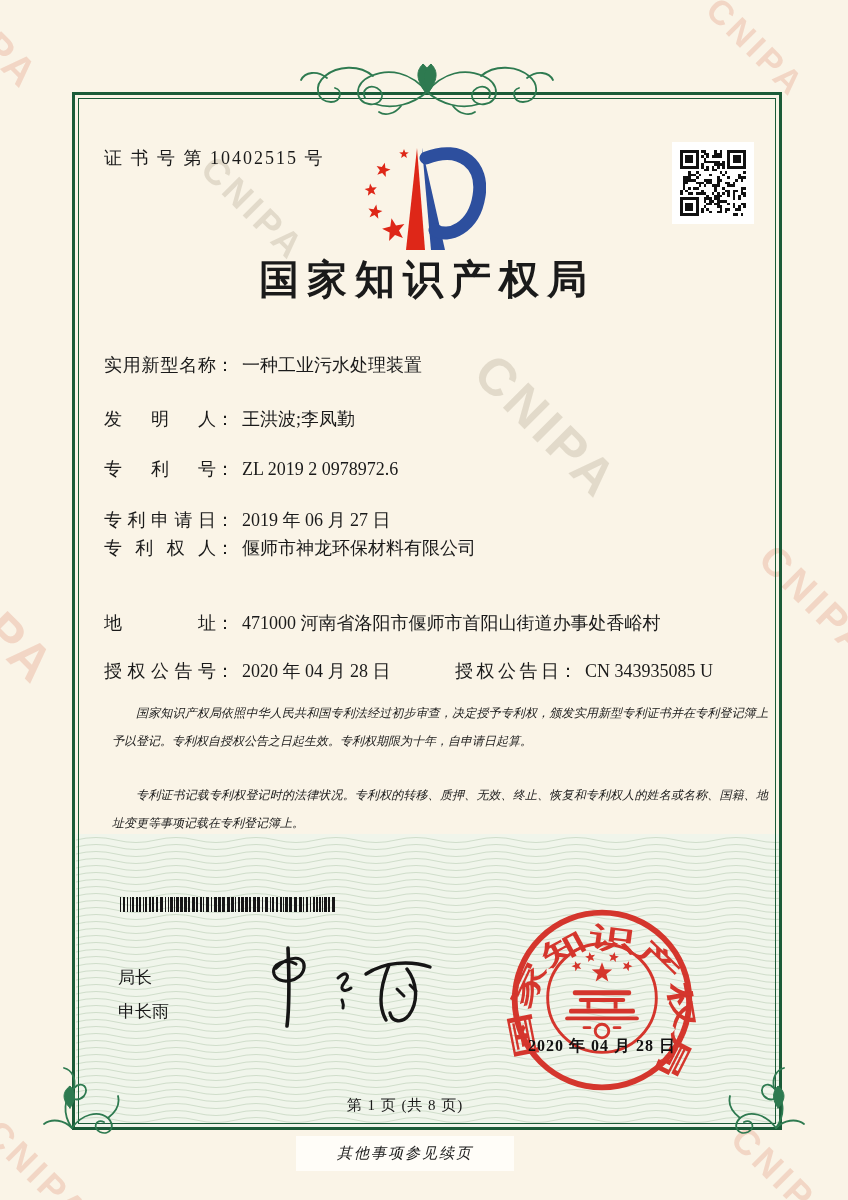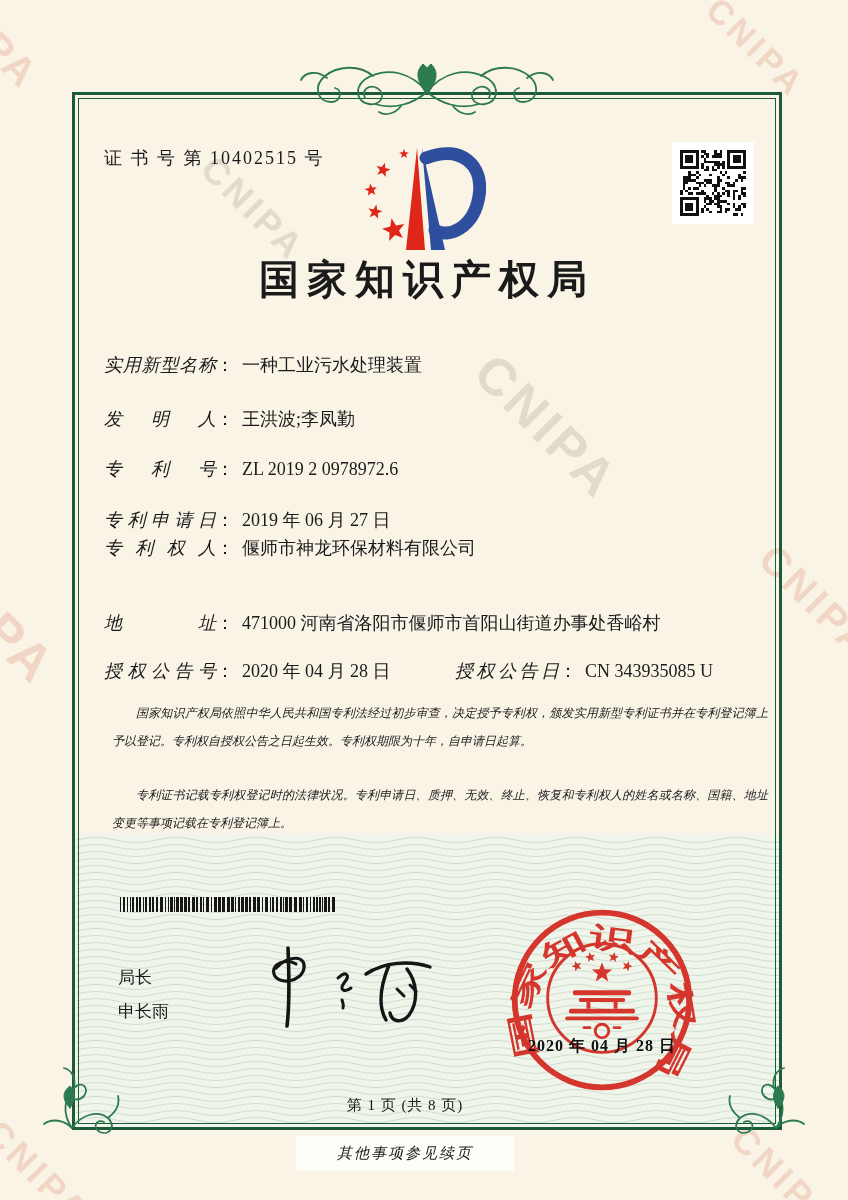--- a/index.html
+++ b/index.html
@@ -43,21 +43,21 @@
          display:flex;align-items:center;justify-content:center;}
   #qr{display:grid;grid-template-columns:repeat(25,2.64px);grid-auto-rows:2.64px;}
   #qr i{display:block;}
   #qr i.on{background:#111;}
   .title{
     left:72px;width:710px;top:252px;text-align:center;font-size:40px;
     letter-spacing:8px;font-weight:600;z-index:4;
   }
   
   .frow{left:104px;font-size:18px;z-index:4;white-space:nowrap;}
-  .flabel{display:inline-block;width:112px;text-align:justify;text-align-last:justify;font-style:italic;}
+  .flabel{display:inline-block;width:112px;text-align:justify;text-align-last:justify;}
   .fcolon{display:inline-block;}
   .fval{margin-left:8px;}
   .grant2{position:absolute;left:351px;top:0;white-space:nowrap;}
   .grant2 .flabel{width:104px;}
   
   .legal{
     left:104px;width:656px;z-index:4;font-size:12px;line-height:27.5px;
     font-style:italic;text-indent:2em;text-align:justify;margin:8px;
   }
   
@@ -838,21 +838,21 @@
   <span class="flabel">地址</span><span class="fcolon">：</span><span class="fval">471000 河南省洛阳市偃师市首阳山街道办事处香峪村</span>
 </div>
 <div class="abs frow" style="top:659px">
   <span class="flabel">授权公告号</span><span class="fcolon">：</span><span class="fval">2020 年 04 月 28 日</span>
   <span class="grant2">
     <span class="flabel">授权公告日</span><span class="fcolon">：</span><span class="fval">CN 343935085 U</span>
   </span>
 </div>
 
 <p class="abs legal" style="top:692px">国家知识产权局依照中华人民共和国专利法经过初步审查，决定授予专利权，颁发实用新型专利证书并在专利登记簿上予以登记。专利权自授权公告之日起生效。专利权期限为十年，自申请日起算。</p>
-<p class="abs legal" style="top:774px">专利证书记载专利权登记时的法律状况。专利申请日、质押、无效、终止、恢复和专利权人的姓名或名称、国籍、地址变更等事项记载在专利登记簿上。</p>
+<p class="abs legal" style="top:774px">专利证书记载专利权登记时的法律状况。专利权的转移、质押、无效、终止、恢复和专利权人的姓名或名称、国籍、地址变更等事项记载在专利登记簿上。</p>
 
 <div class="abs" id="barcode">
     <i style="width:1px;margin-right:2px"></i>
     <i style="width:2px;margin-right:2px"></i>
     <i style="width:1px;margin-right:2px"></i>
     <i style="width:1px;margin-right:1px"></i>
     <i style="width:2px;margin-right:2px"></i>
     <i style="width:2px;margin-right:1px"></i>
     <i style="width:2px;margin-right:2px"></i>
     <i style="width:1px;margin-right:1px"></i>

